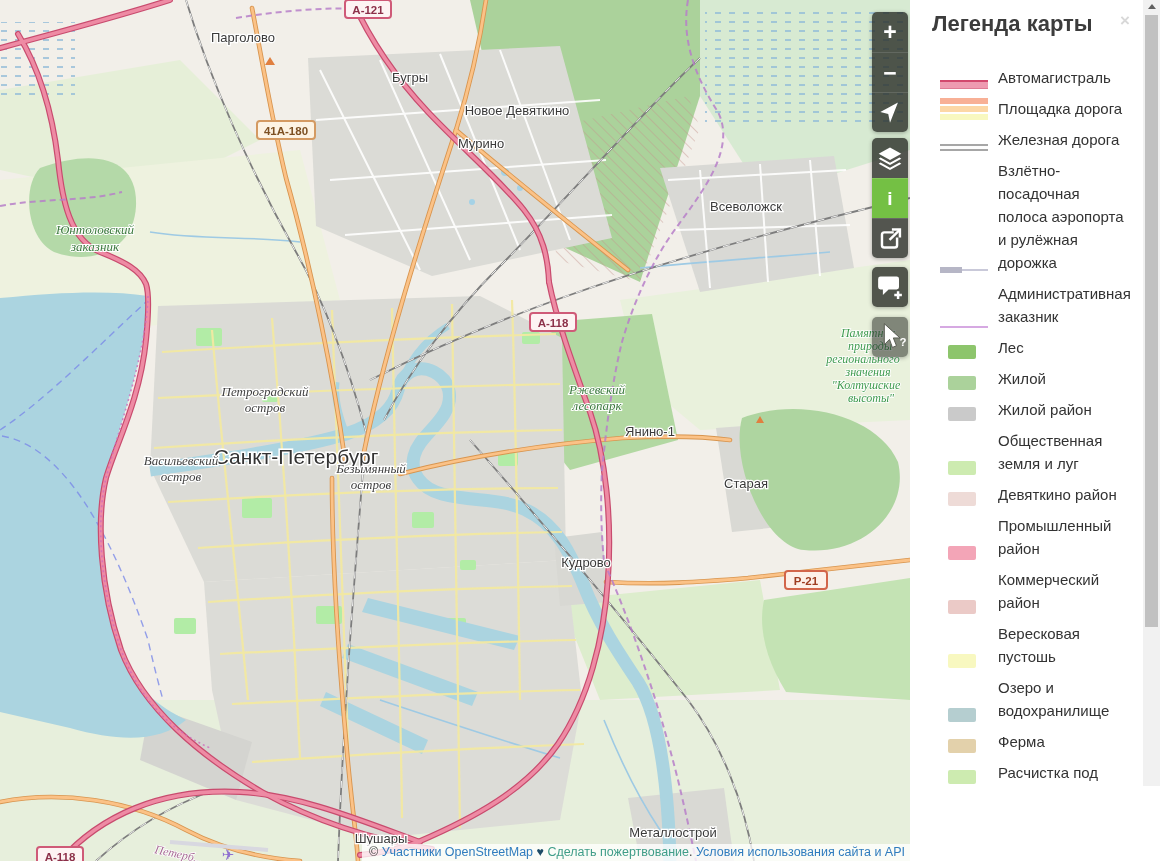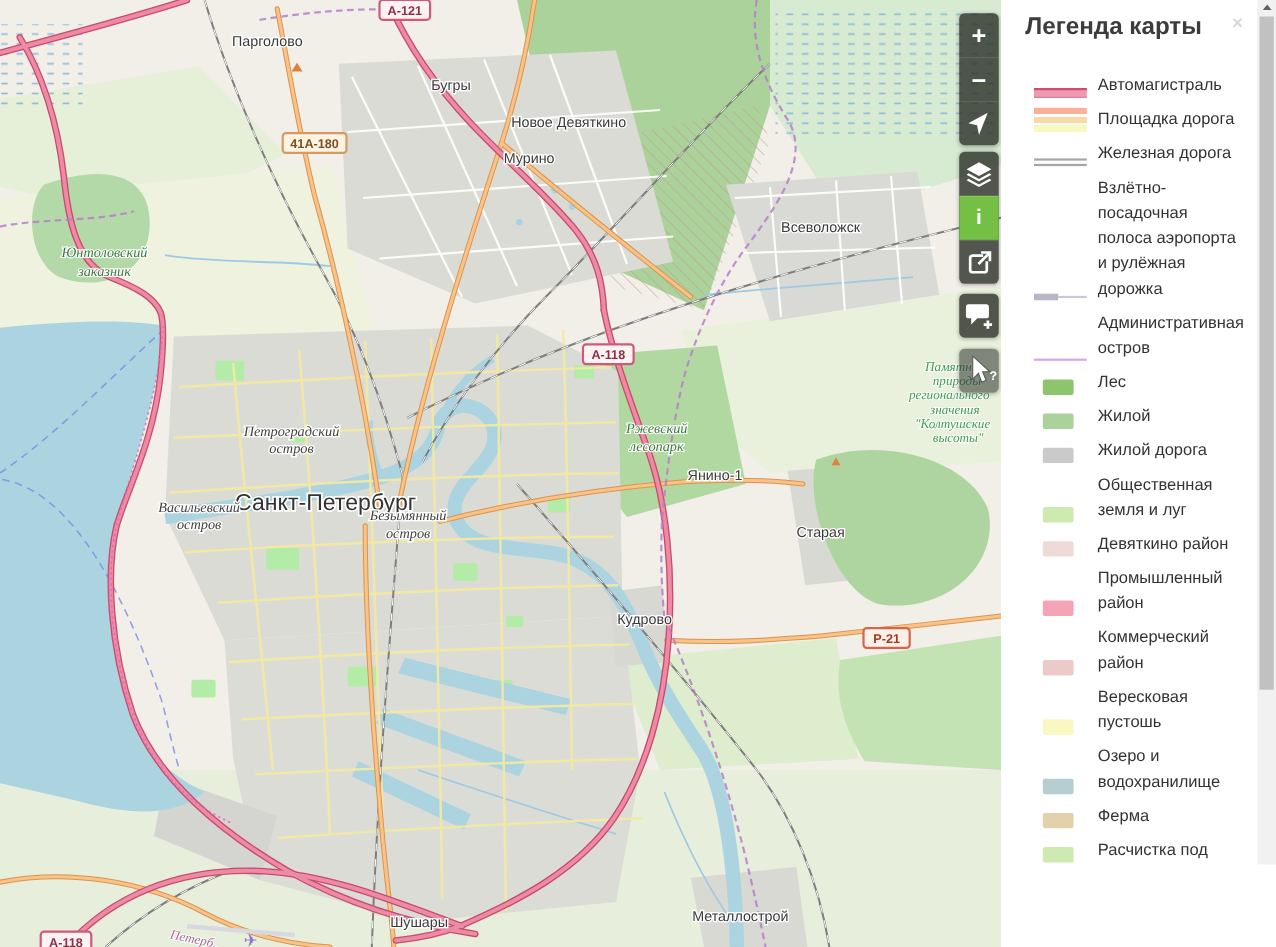--- a/index.html
+++ b/index.html
@@ -325,20 +325,21 @@
             <rect x="785" y="571" width="42" height="18" rx="3"></rect>
             <text x="806" y="584.5">Р-21</text>
           </g>
           <g class="badge badge-mw">
             <rect x="37" y="847" width="46" height="18" rx="3"></rect>
             <text x="60" y="860.5">А-118</text>
           </g>
         </g>
     </svg>
 
+    <div class="attribution"><span>© </span><a href="#" class="lnk">Участники OpenStreetMap</a><span class="heart"> ♥ </span><a href="#" class="donate">Сделать пожертвование</a><span>. </span><a href="#" class="lnk">Условия использования сайта и API</a></div>
   </div>
 
   <div class="ctrl-group" style="top:12px">
     <button><span class="glyph-big">+</span></button>
     <button><span class="glyph-big">−</span></button>
     <button>
       <svg class="ctrl-icon" width="36" height="30" viewBox="0 0 36 34">
           <polygon points="27,5 7,16 16,18 18,28" fill="#fff"></polygon>
         </svg>
     </button>
@@ -407,39 +408,39 @@
         <div class="legend-item">
           <span class="swcol">
             <span class="sw sw-runway"></span>
           </span>
           <span class="legend-label">Взлётно-посадочная полоса аэропорта и рулёжная дорожка</span>
         </div>
         <div class="legend-item">
           <span class="swcol">
             <span class="sw sw-admin"></span>
           </span>
-          <span class="legend-label">Административная остров</span>
+          <span class="legend-label">Административная заказник</span>
         </div>
         <div class="legend-item">
           <span class="swcol">
             <span class="sw sw-area" style="background: rgb(141, 197, 108);"></span>
           </span>
           <span class="legend-label">Лес</span>
         </div>
         <div class="legend-item">
           <span class="swcol">
             <span class="sw sw-area" style="background: rgb(171, 210, 155);"></span>
           </span>
           <span class="legend-label">Жилой</span>
         </div>
         <div class="legend-item">
           <span class="swcol">
             <span class="sw sw-area" style="background: rgb(202, 202, 202);"></span>
           </span>
-          <span class="legend-label">Жилой дорога</span>
+          <span class="legend-label">Жилой район</span>
         </div>
         <div class="legend-item">
           <span class="swcol">
             <span class="sw sw-area" style="background: rgb(205, 235, 176);"></span>
           </span>
           <span class="legend-label">Общественная земля и луг</span>
         </div>
         <div class="legend-item">
           <span class="swcol">
             <span class="sw sw-area" style="background: rgb(238, 219, 215);"></span>

